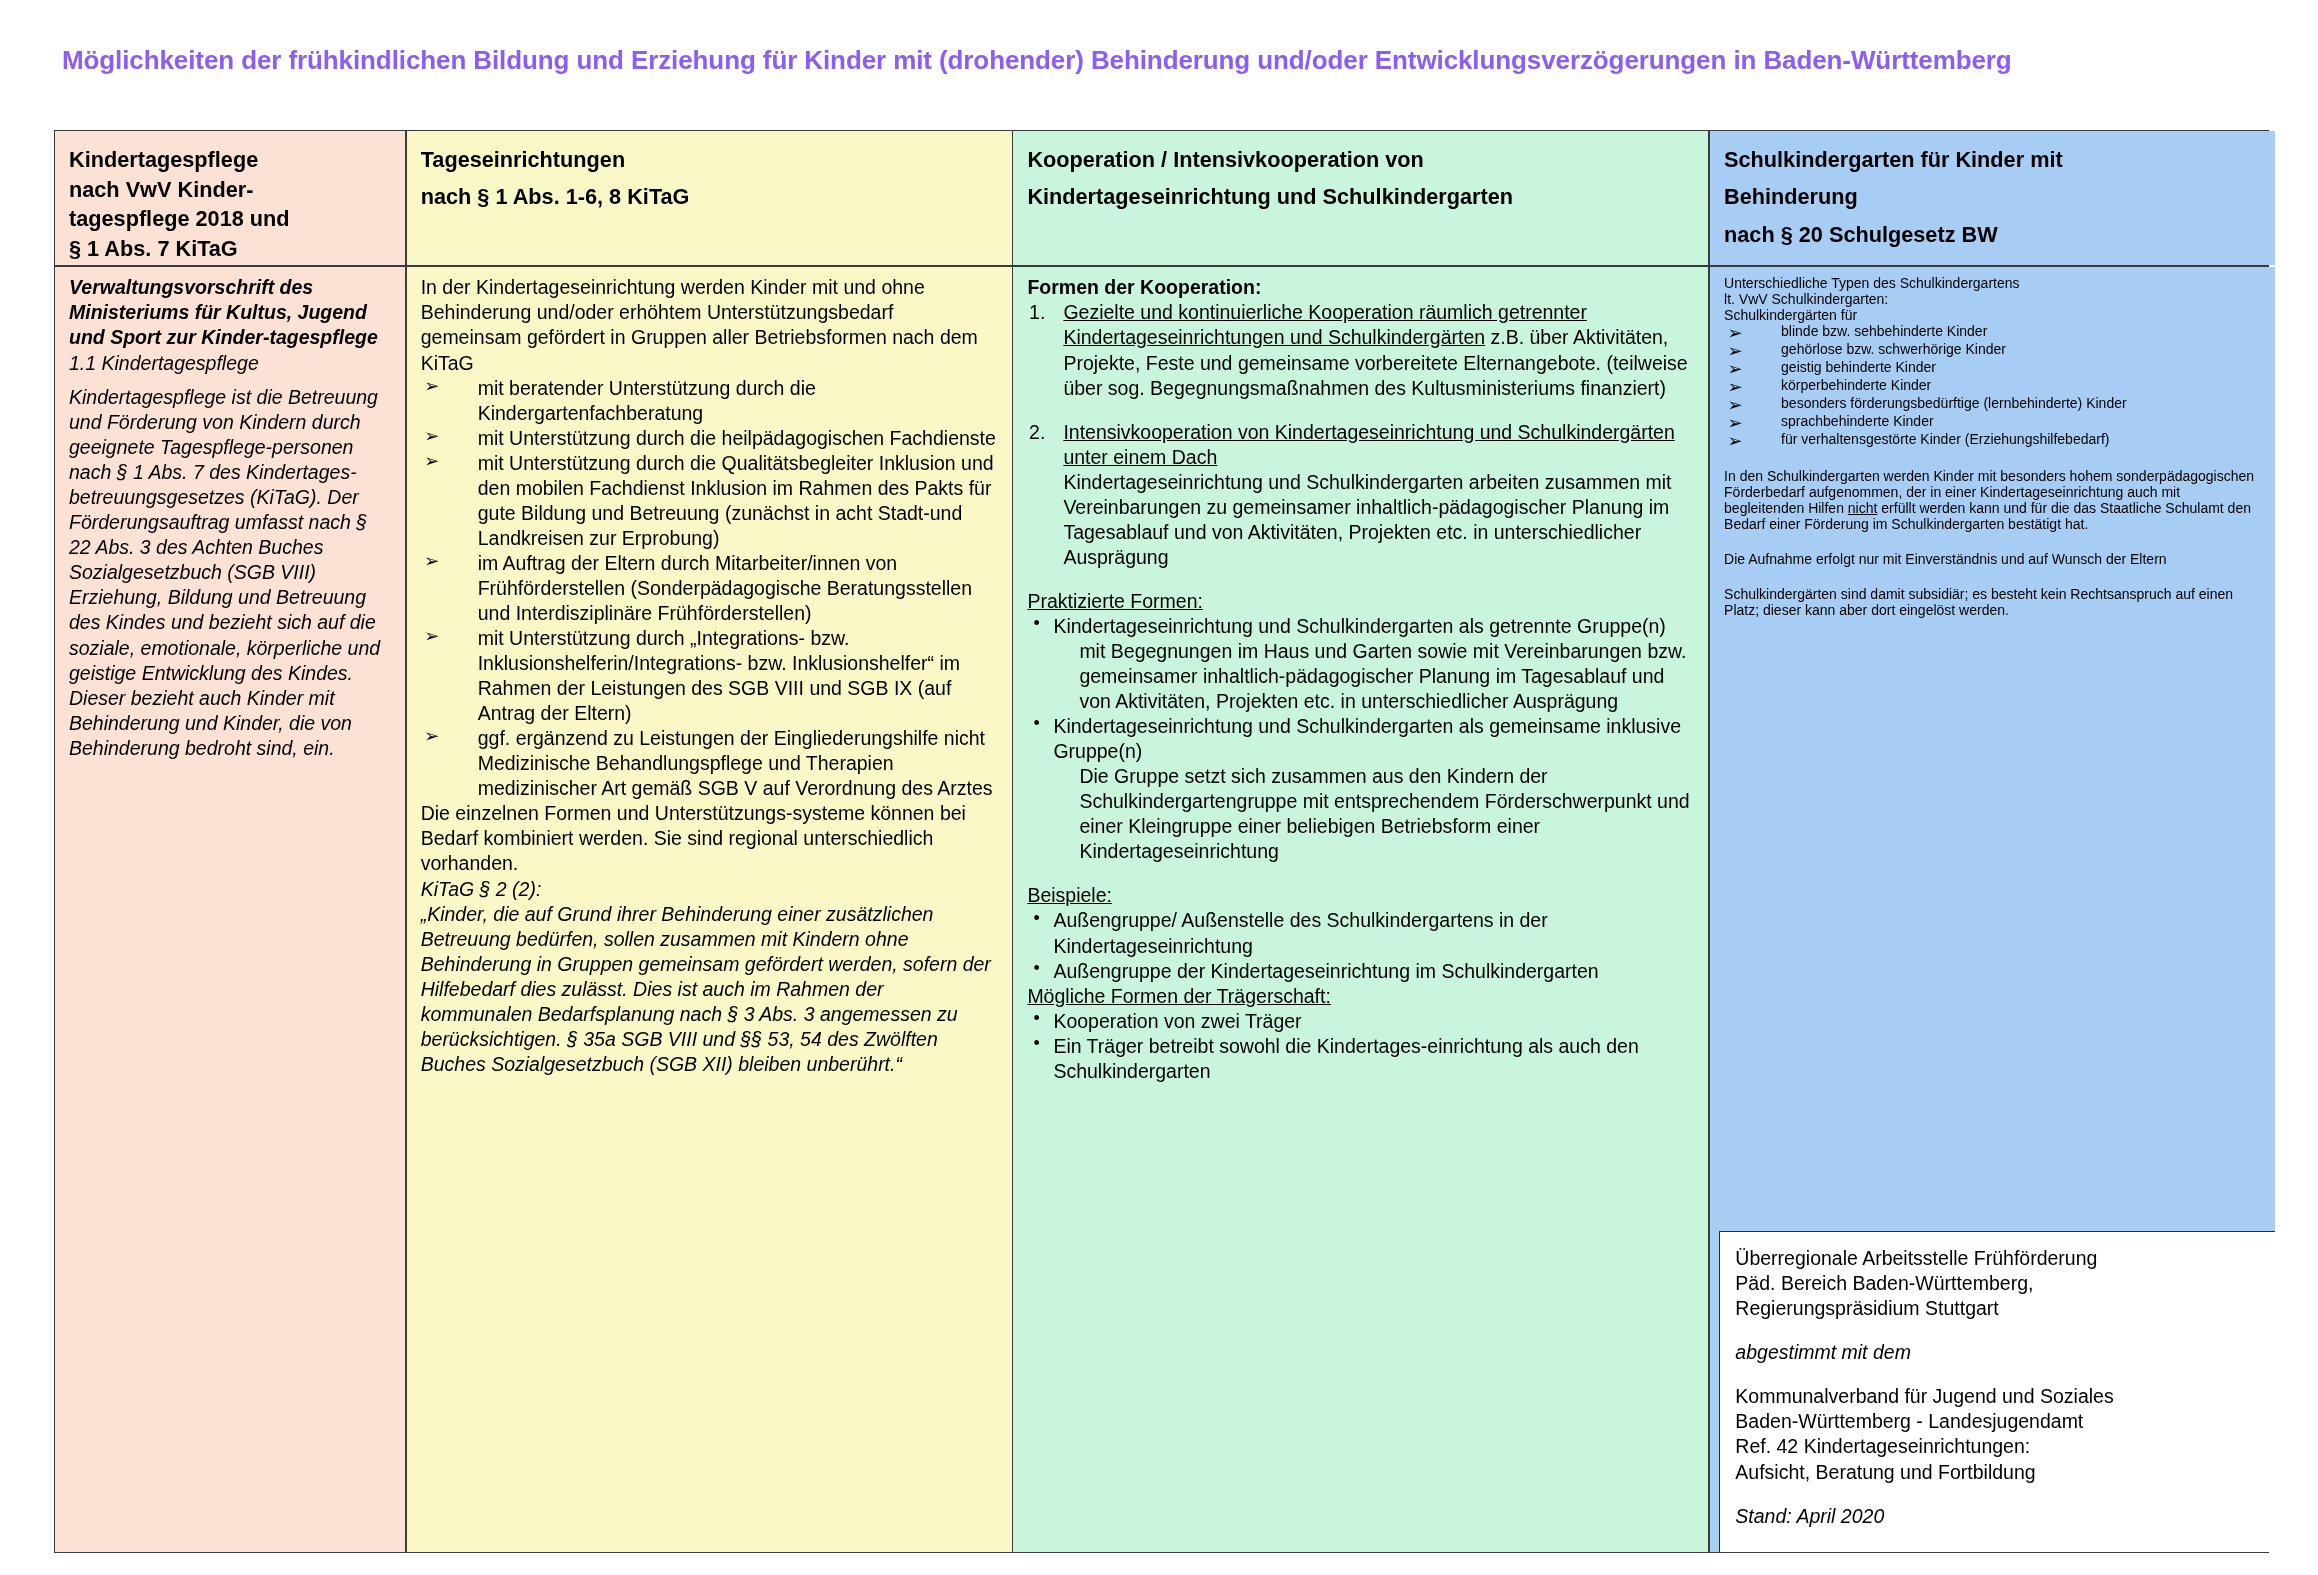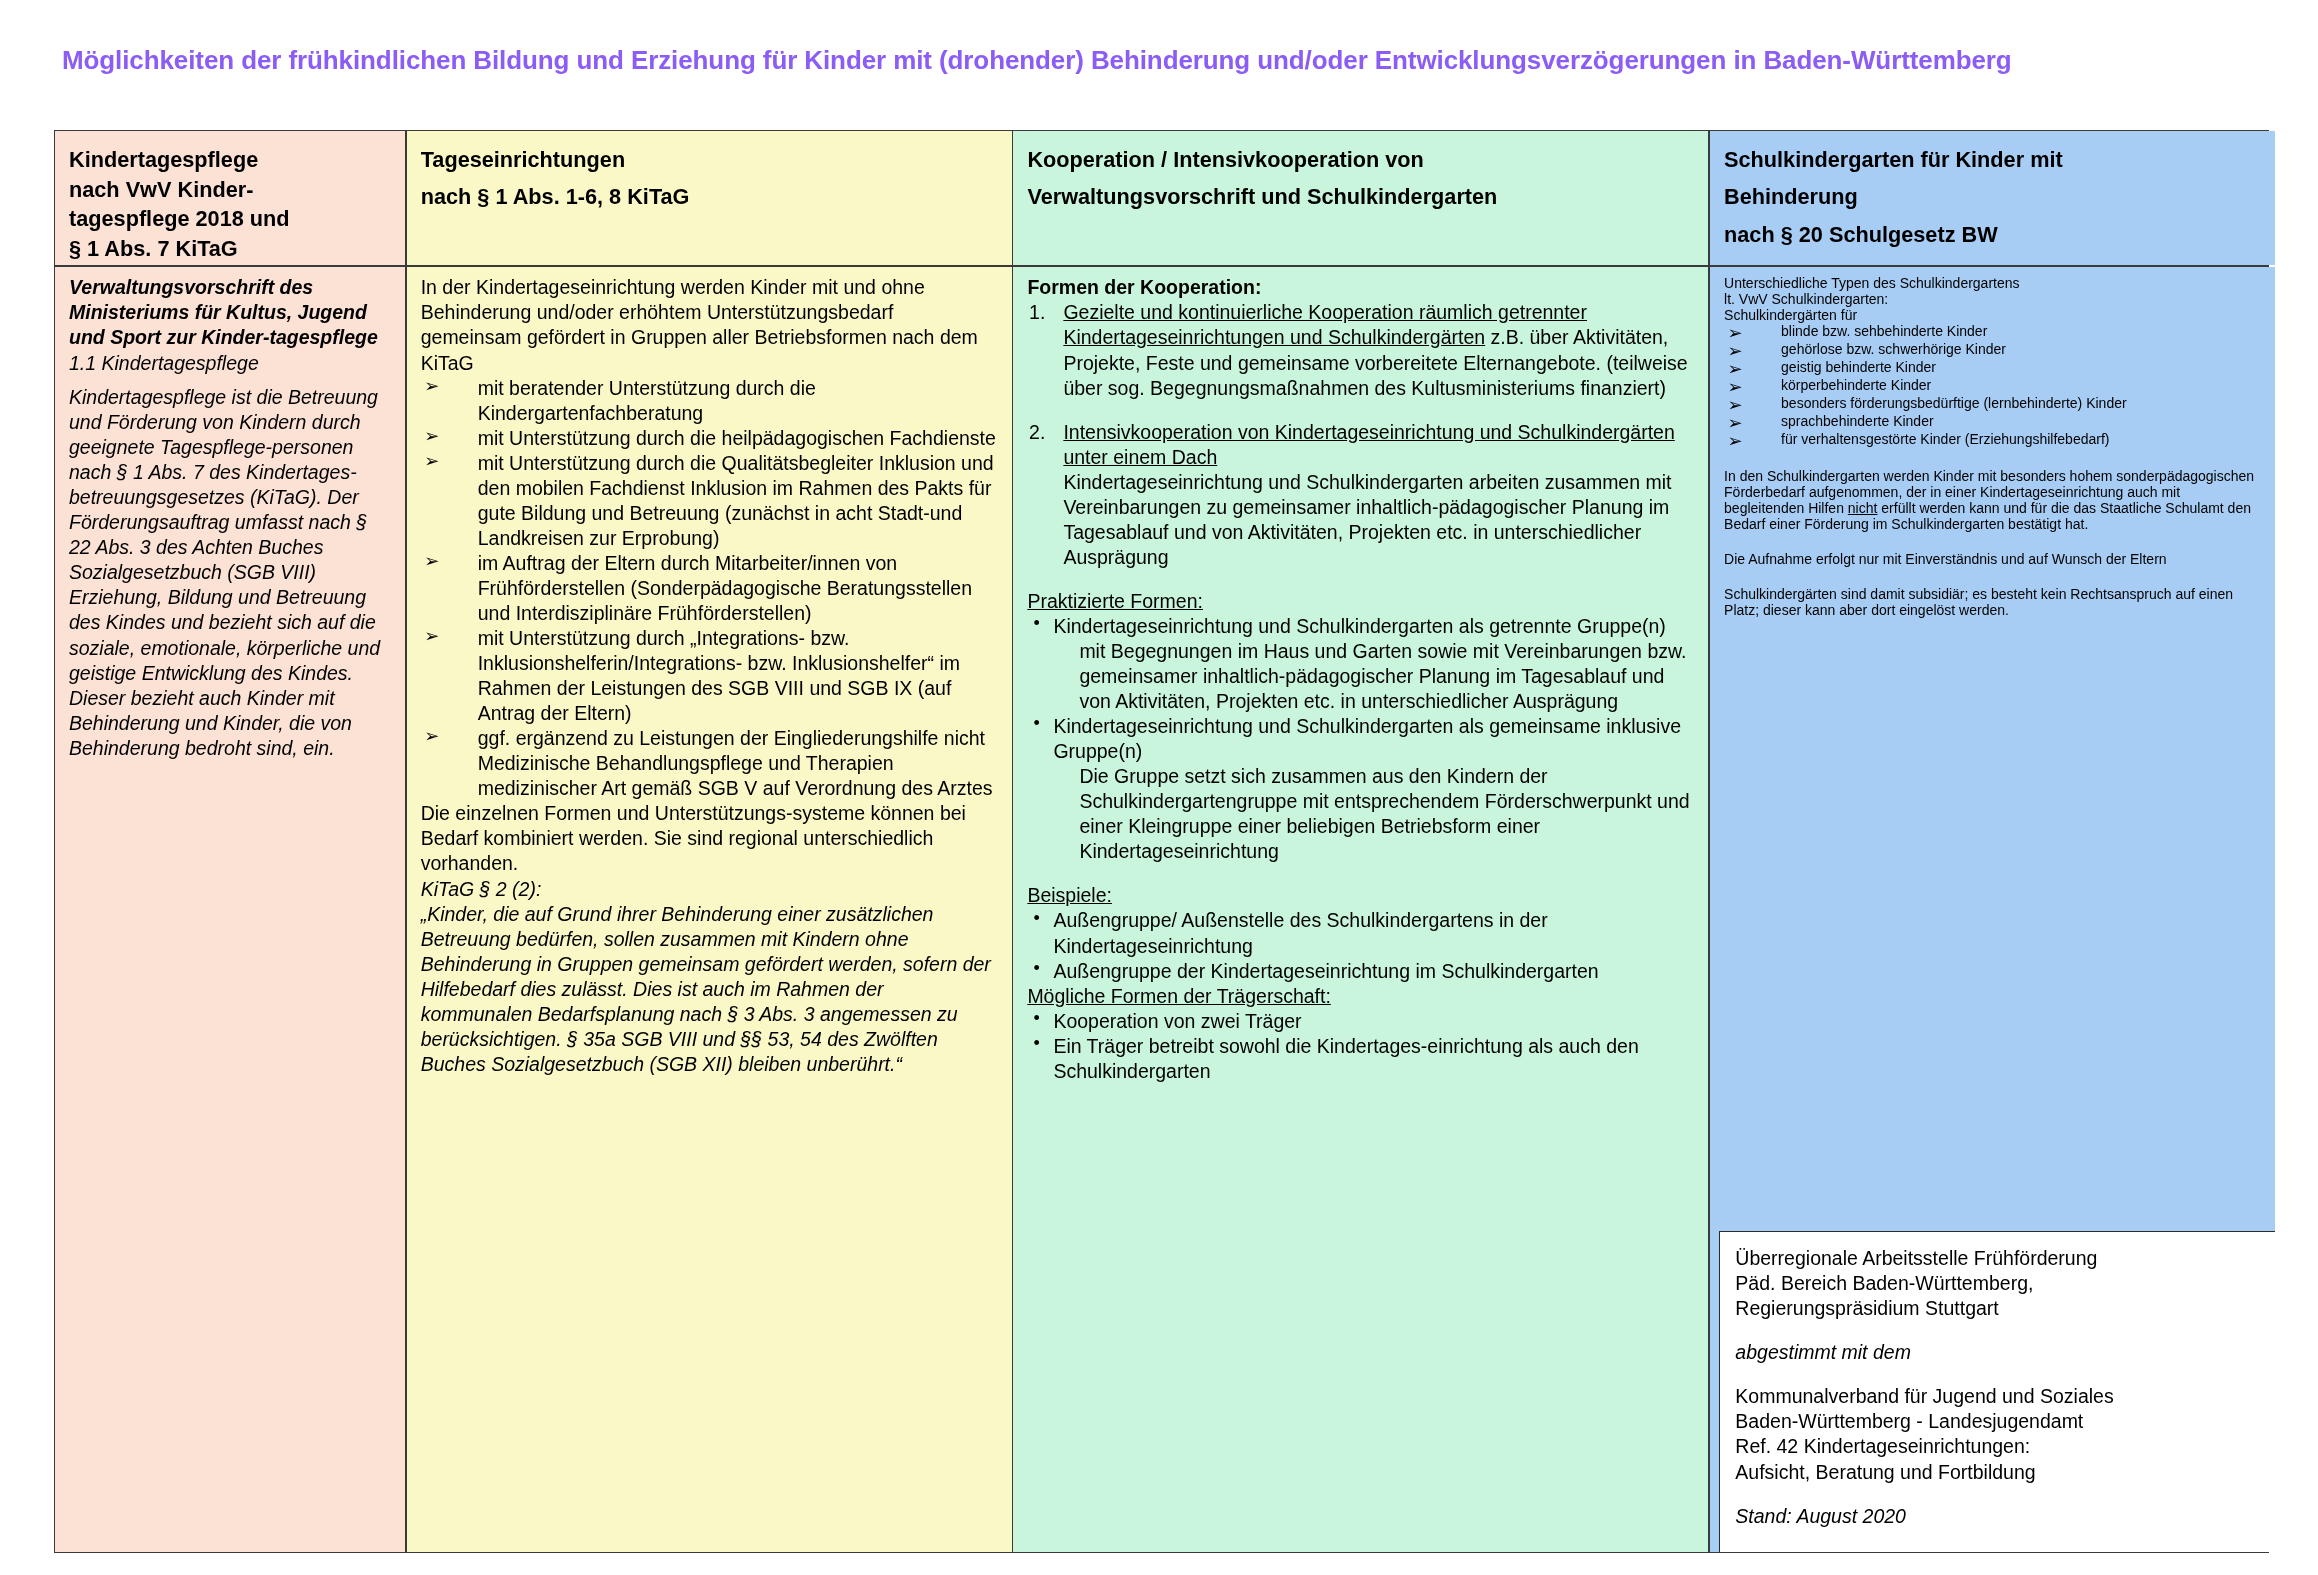--- a/index.html
+++ b/index.html
@@ -156,21 +156,21 @@
 
     <div class="cell head c2">
       <span class="hline">Tageseinrichtungen</span>
       <span class="gap"></span>
       <span class="hline">nach § 1 Abs. 1-6, 8 KiTaG</span>
     </div>
 
     <div class="cell head c3">
       <span class="hline">Kooperation / Intensivkooperation von</span>
       <span class="gap"></span>
-      <span class="hline">Verwaltungsvorschrift und Schulkindergarten</span>
+      <span class="hline">Kindertageseinrichtung und Schulkindergarten</span>
     </div>
 
     <div class="cell head c4">
       <span class="hline">Schulkindergarten für Kinder mit</span>
       <span class="gap"></span>
       <span class="hline">Behinderung</span>
       <span class="gap"></span>
       <span class="hline">nach § 20 Schulgesetz BW</span>
     </div>
 
@@ -265,19 +265,19 @@
         <div class="p">Päd. Bereich  Baden-Württemberg,</div>
         <div class="p">Regierungspräsidium Stuttgart</div>
         <div class="sp"></div>
         <div class="p it">abgestimmt mit dem</div>
         <div class="sp"></div>
         <div class="p">Kommunalverband für Jugend und Soziales</div>
         <div class="p">Baden-Württemberg - Landesjugendamt</div>
         <div class="p">Ref. 42 Kindertageseinrichtungen:</div>
         <div class="p">Aufsicht, Beratung und Fortbildung</div>
         <div class="sp"></div>
-        <div class="p it">Stand: August 2020</div>
+        <div class="p it">Stand: April 2020</div>
       </div>
     </div>
 
   </div>
 </div>
 
 
 </body></html>

